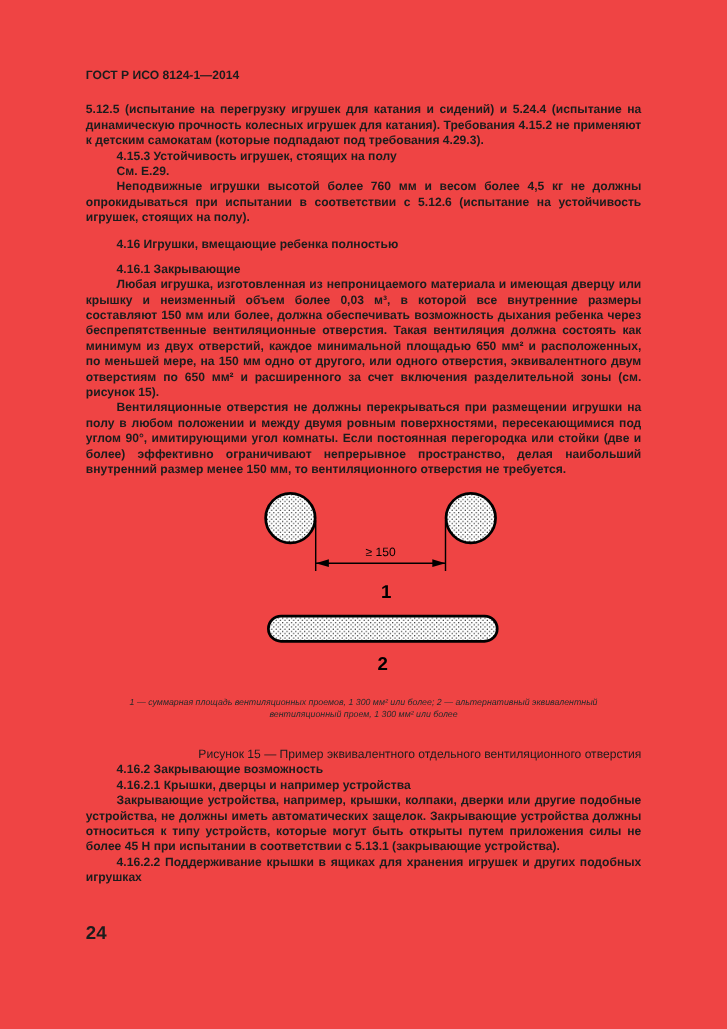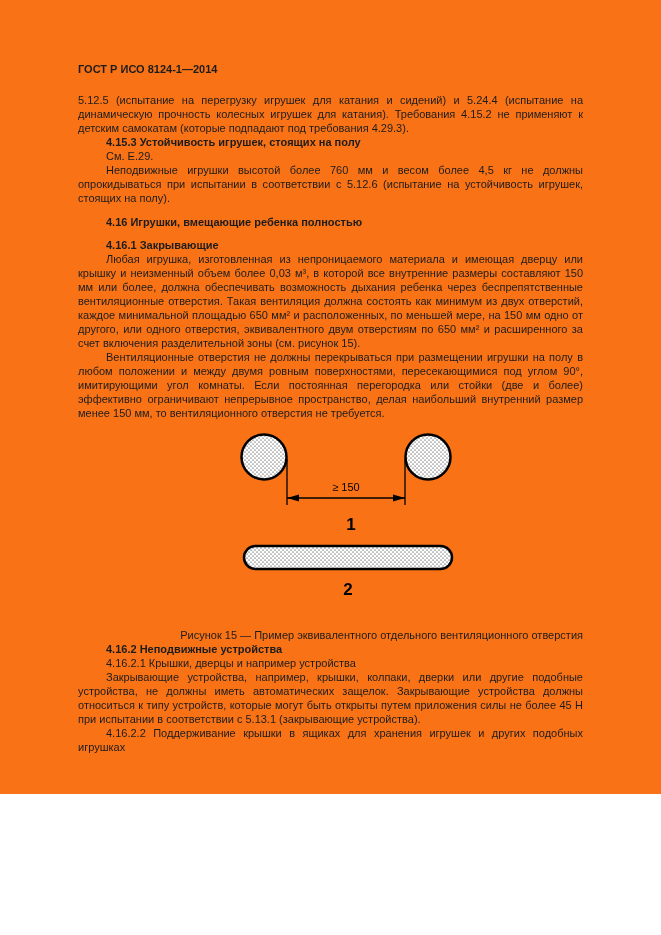--- a/index.html
+++ b/index.html
@@ -3,38 +3,39 @@
 <meta charset="utf-8">
 <style>
   html, body {
     margin: 0;
     padding: 0;
     background: #ffffff;
   }
   .page {
     position: relative;
     width: 661px;
-    height: 794px;
-    background: #f97316;
+    height: 935px;
+    background: #ef4444;
     color: #1c1c1c;
     font-family: "Liberation Sans", sans-serif;
     font-size: 11px;
     line-height: 14px;
     box-sizing: border-box;
     padding: 62px 78px 0 78px;
     overflow: hidden;
   }
   .doc-header {
     font-weight: bold;
     margin: 0 0 17px 0;
   }
   p.body {
     margin: 0;
     text-align: justify;
     text-indent: 28px;
+    font-weight: bold;
   }
   p.body.no-indent {
     text-indent: 0;
   }
   p.heading {
     margin: 0;
     font-weight: bold;
     text-indent: 28px;
     text-align: left;
   }
@@ -67,21 +68,21 @@
     line-height: 14px;
   }
   .sect-after-figure {
     margin-top: 17px;
   }
   .page-number {
     position: absolute;
     left: 78px;
     top: 842px;
     font-weight: bold;
-    font-size: 12px;
+    font-size: 17px;
   }
   svg text {
     font-family: "Liberation Sans", sans-serif;
   }
 </style>
 </head>
 <body>
 
 <div class="page">
 
@@ -118,23 +119,24 @@
       <polygon points="327,65 315,61.5 315,68.5" fill="#000"></polygon>
       <text x="268" y="58" font-size="11" text-anchor="middle" fill="#000">≥ 150</text>
 
       <text x="273" y="97" font-size="17" font-weight="bold" text-anchor="middle" fill="#000">1</text>
 
       <rect x="166" y="113" width="208" height="23" rx="11.5" ry="11.5" fill="url(#stipple)" stroke="#000" stroke-width="2.5"></rect>
 
       <text x="270" y="162" font-size="17" font-weight="bold" text-anchor="middle" fill="#000">2</text>
     </svg>
 
+    <div class="figure-caption">1 — суммарная площадь вентиляционных проемов, 1 300 мм² или более; 2 — альтернативный эквивалентный вентиляционный проем, 1 300 мм² или более</div>
     <p class="figure-title">Рисунок 15 — Пример эквивалентного отдельного вентиляционного отверстия</p>
   </div>
 
-  <p class="heading sect-after-figure">4.16.2 Неподвижные устройства</p>
+  <p class="heading sect-after-figure">4.16.2 Закрывающие возможность</p>
   <p class="body">4.16.2.1    Крышки, дверцы и например устройства</p>
   <p class="body">Закрывающие устройства, например, крышки, колпаки, дверки или другие подобные устройства, не должны иметь автоматических защелок. Закрывающие устройства должны относиться к типу устройств, которые могут быть открыты путем приложения силы не более 45 Н при испытании в соответствии с 5.13.1 (закрывающие устройства).</p>
   <p class="body">4.16.2.2    Поддерживание крышки в ящиках для хранения игрушек и других подобных игрушках</p>
 
   <div class="page-number">24</div>
 
 </div>
 
 </body></html>

